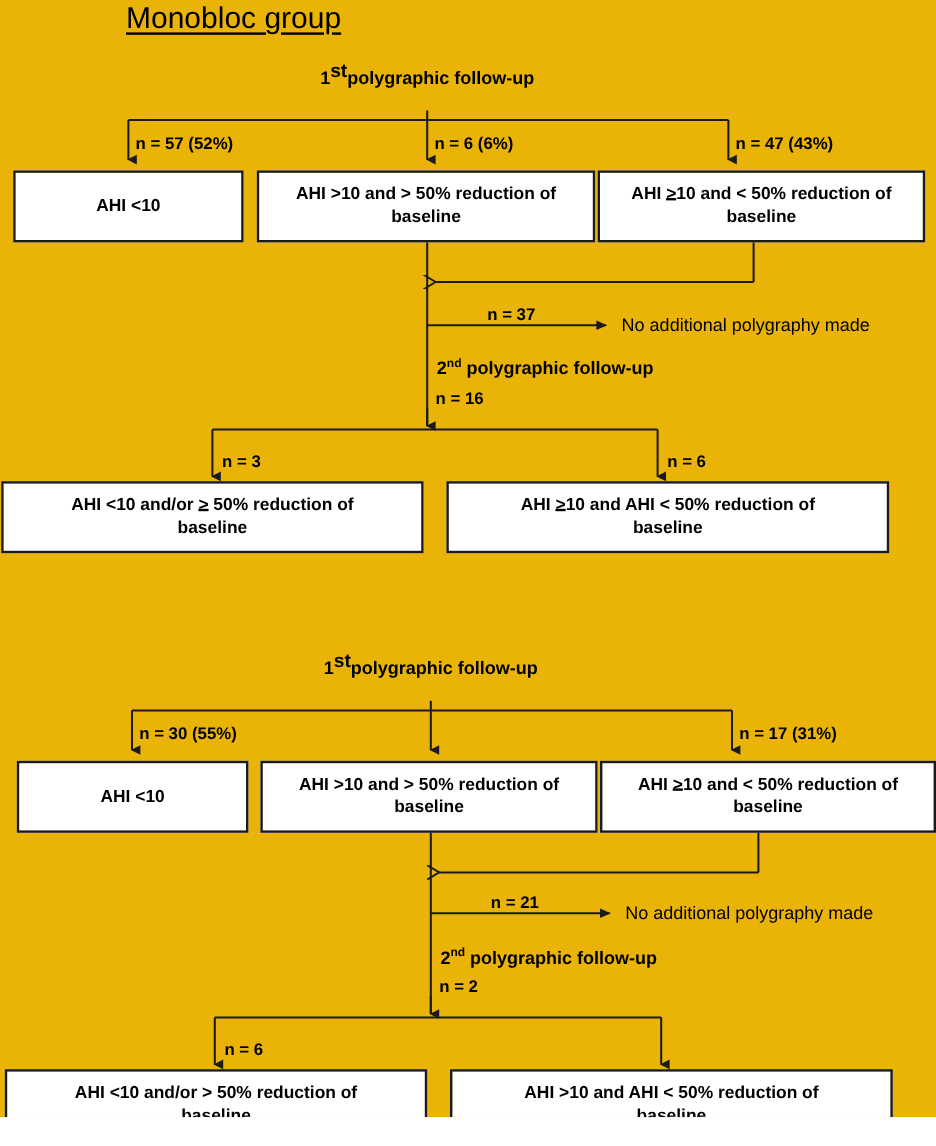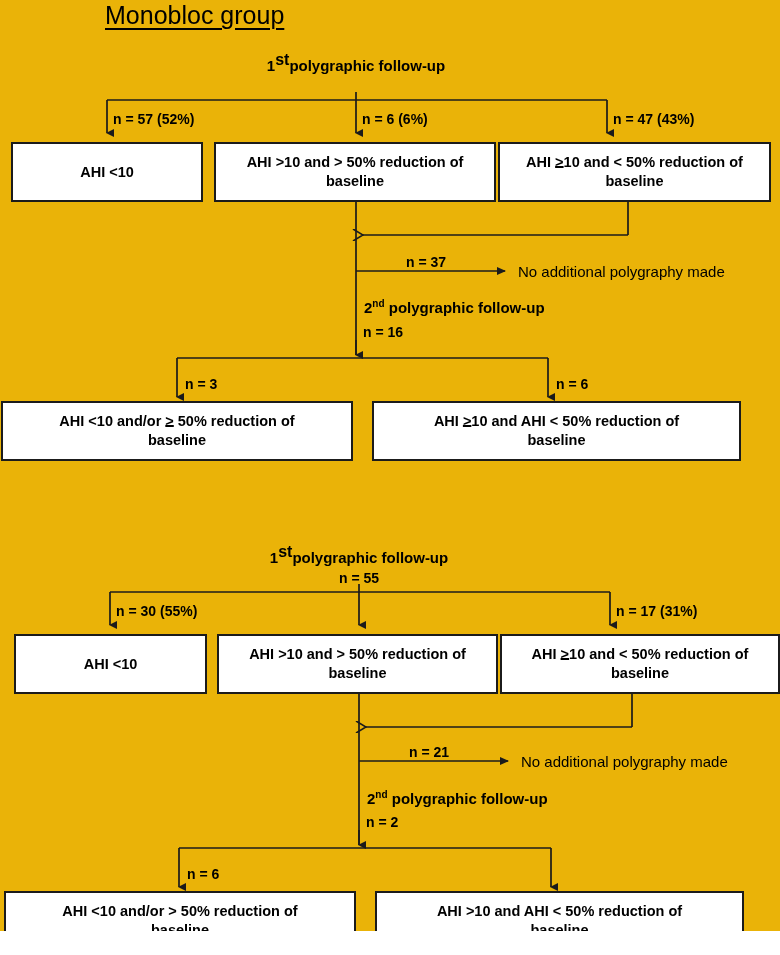--- a/index.html
+++ b/index.html
@@ -221,21 +221,20 @@
     <span>
       <span>AHI </span><span class="geq">&gt;</span><span>10 and AHI &lt; 50% reduction of</span><br>
       <span>baseline</span>
     </span>
   </div>
 
 
   <div class="hdr" style="left:219px; top:549px; width:280px;">
     <span>1</span><span class="sup">st</span><span>polygraphic follow-up</span>
   </div>
-  <div class="hdr-n" style="left:219px; top:570px; width:280px;">n = 55</div>
 
   <div class="nlabel" style="left:116px; top:604px;">n = 30 (55%)</div>
   <div class="nlabel" style="left:365px; top:604px;margin-top:29px;">n = 8 (16%)</div>
   <div class="nlabel" style="left:616px; top:604px;">n = 17 (31%)</div>
 
   <div class="box" style="left:14px; top:634px; width:193px; height:60px;">
     <span>AHI &lt;10</span>
   </div>
 
   <div class="box" style="left:217px; top:634px; width:281px; height:60px;">

